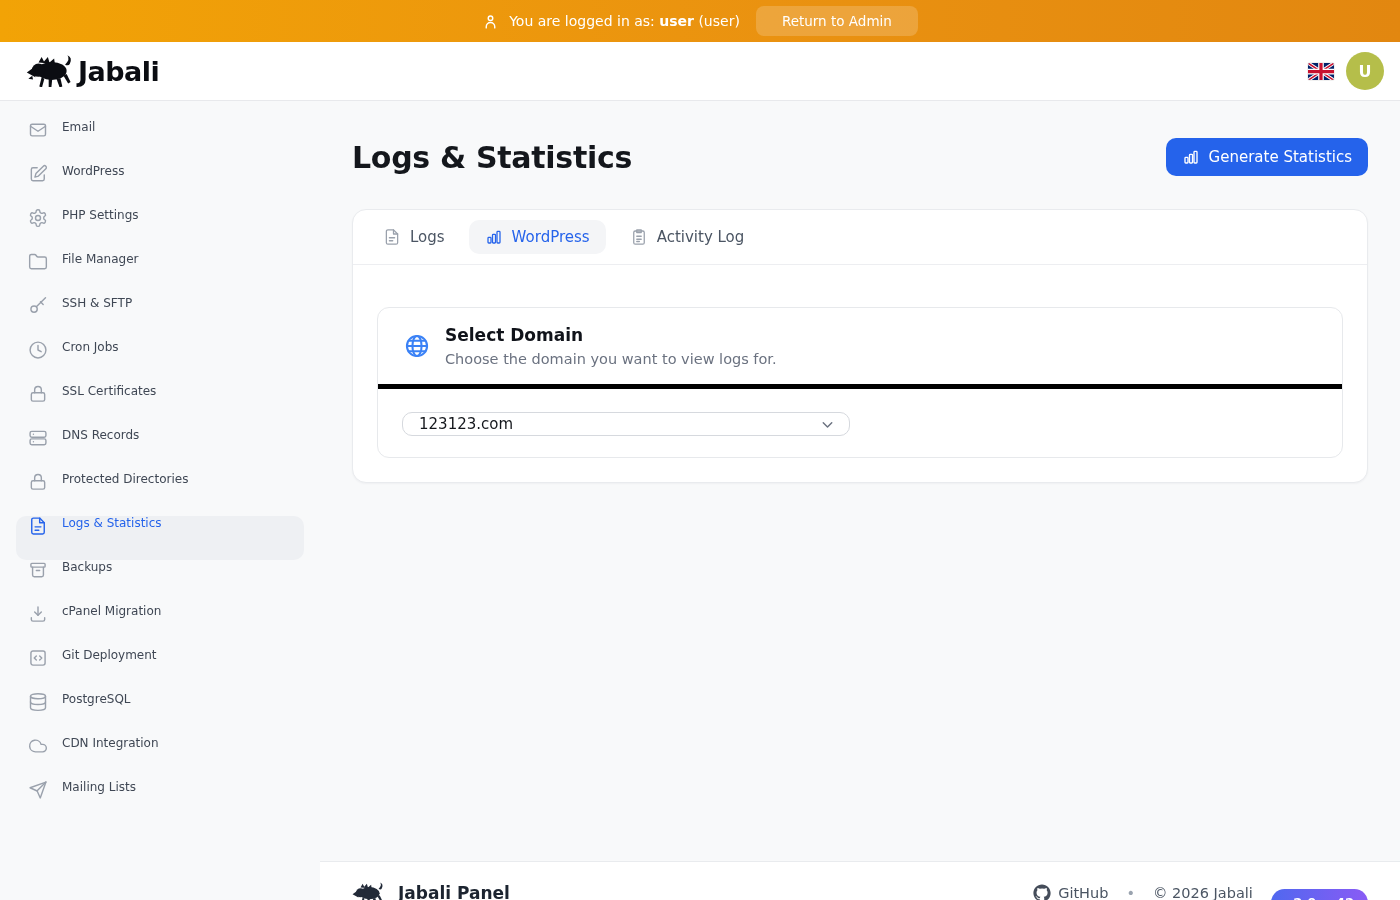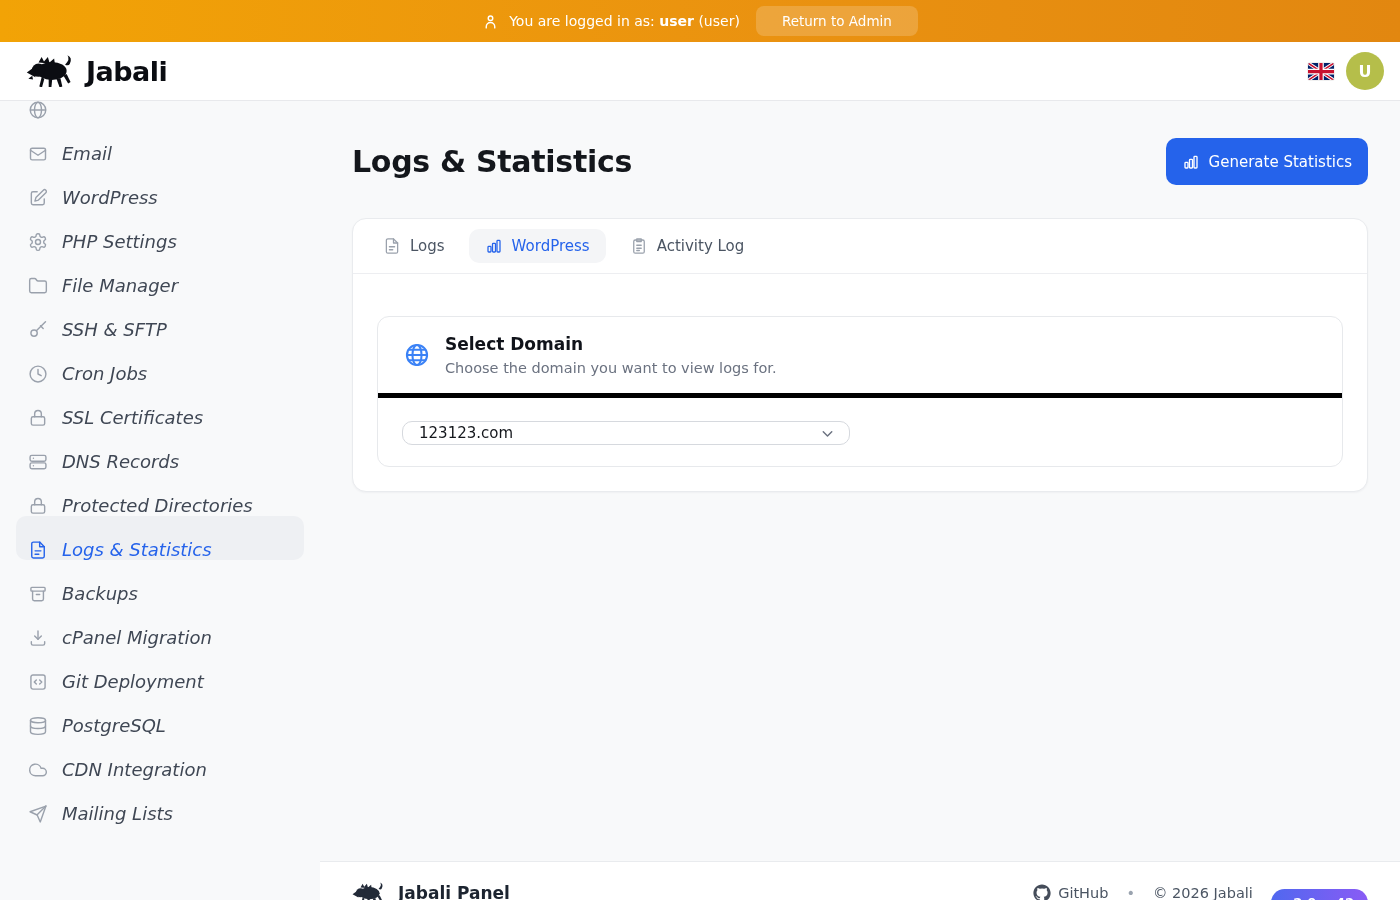--- a/index.html
+++ b/index.html
@@ -23,50 +23,50 @@
     background:rgba(255,255,255,.18); border:none; color:#fff; cursor:pointer;
     font-family:inherit; font-size:13.5px; padding:7px 26px; border-radius:8px;
   }
 
   
   .header {
     height:59px; background:#fff; border-bottom:1px solid #e8e9ec;
     display:flex; align-items:center; padding:0 16px 0 26px;
     position:relative; z-index:2;
   }
-  .brand { display:flex; align-items:center; gap:10px; }
+  .brand { display:flex; align-items:center; gap:2px; }
   .brand .boar { width:50px; height:36px; color:#0b0d12; }
   .brand-name { font-size:27px; font-weight:800; letter-spacing:-.5px; color:#0b0d12; }
   .header-right { margin-left:auto; display:flex; align-items:center; gap:12px; }
   .flag { width:26px; height:17px; border-radius:2px; overflow:hidden; box-shadow:0 0 0 1px rgba(0,0,0,.06); }
   .avatar {
     width:38px; height:38px; border-radius:50%; background:#b5be4a; color:#fff;
     display:flex; align-items:center; justify-content:center;
     font-size:16px; font-weight:700; cursor:pointer;
   }
 
   
   .shell { display:flex; height:799px; }
 
   .sidebar { width:320px; flex:none; padding:0 16px; overflow:hidden; }
   .sidebar-list { margin-top:-25px; display:flex; flex-direction:column; }
   .side-item {
-    height:44px; flex:none; display:flex; align-items:flex-end; gap:14px;
-    padding:0 12px; border-radius:10px; font-size:18px; color:#3f4754; cursor:pointer;font-style:italic;
+    height:44px; flex:none; display:flex; align-items:flex-start; gap:14px;
+    padding:0 12px; border-radius:10px; font-size:12px; color:#3f4754; cursor:pointer;
   }
   .side-item .icn { width:20px; height:20px; color:#9aa1ac; flex:none; }
   .side-item.active { background:#eef0f3; color:#2563eb; }
   .side-item.active .icn { color:#2563eb; }
 
   
   .main { flex:1; position:relative; padding:37px 32px 0; }
   .title-row { display:flex; align-items:center; justify-content:space-between; margin-bottom:33px; }
   .page-title { font-size:30px; font-weight:800; letter-spacing:-.3px; color:#14171c; }
   .gen-btn {
-    display:flex; align-items:center; gap:9px; height:47px; padding:0 16px;
+    display:flex; align-items:center; gap:9px; height:38px; padding:0 16px;
     background:var(--accent,#2563eb); color:#fff; border:none; border-radius:10px;
     font-family:inherit; font-size:15px; cursor:pointer;
   }
   .gen-btn .icn { width:18px; height:18px; }
 
   .tab-card {
     background:#fff; border:1px solid #e9ebee; border-radius:14px;
     box-shadow:0 1px 2px rgba(16,24,40,.04);
   }
   .tabs-row { display:flex; gap:8px; padding:10px 14px; border-bottom:1px solid #edeef1; }

